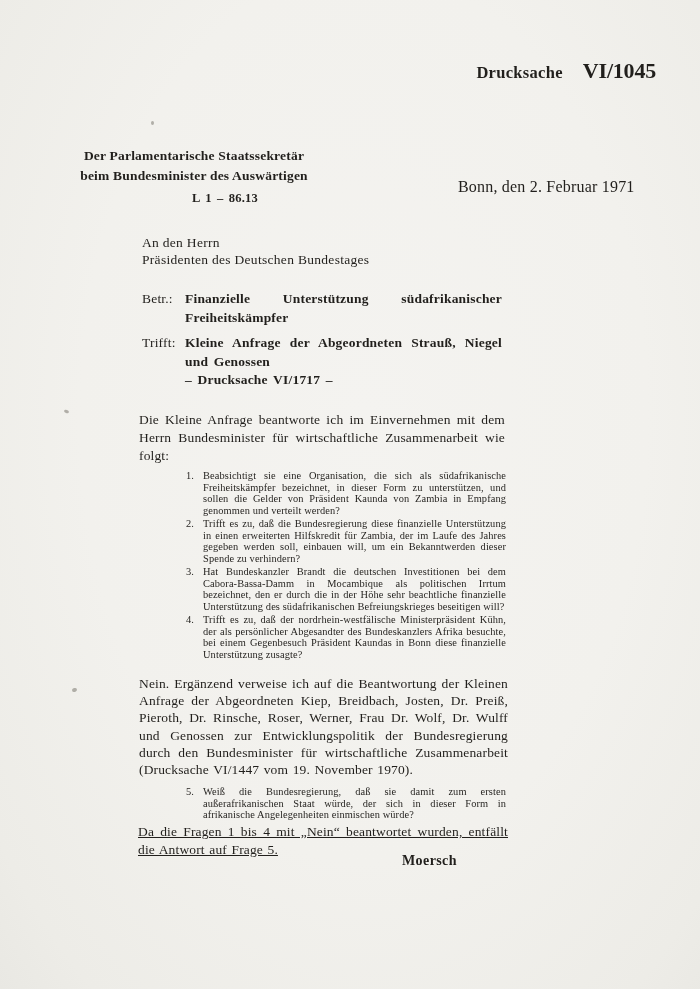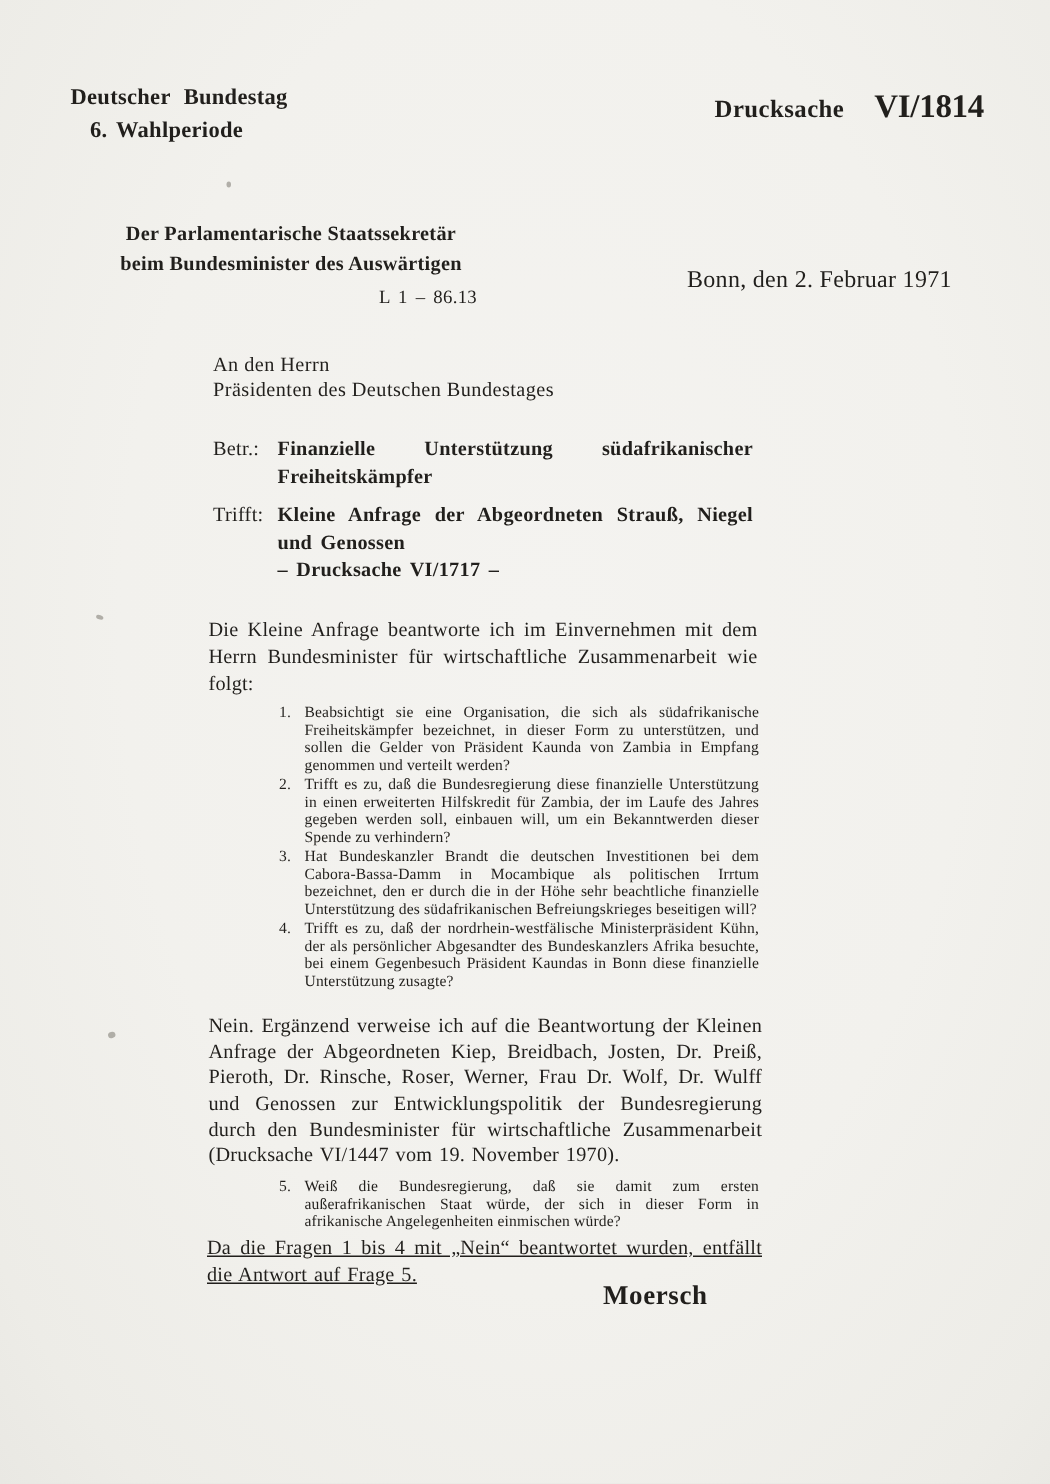--- a/index.html
+++ b/index.html
@@ -20,21 +20,21 @@
   
   .issuer { left: 47px; top: 54px; font-size: 15px; font-weight: bold; line-height: 22px; letter-spacing: 0.2px; }
   .issuer .l1 { word-spacing: 5px; }
   .issuer .l2 { margin-left: 13px; word-spacing: 2px; }
   .drucksache { top: 58px; right: 44px; display: flex; align-items: baseline; gap: 20px; }
   .drucksache .label { font-weight: bold; font-size: 16.5px; letter-spacing: 0.3px; }
   .drucksache .num { font-weight: bold; font-size: 22px; letter-spacing: -0.2px; }
 
   
   .sender { left: 70px; top: 146px; width: 248px; text-align: center; font-weight: bold; font-size: 13.5px; line-height: 20px; letter-spacing: 0.2px; }
-  .sender .fileref { font-weight: normal; font-size: 12.5px; text-align: right; padding-left: 62px; margin-top: 2px; word-spacing: 2px; }
+  .sender .fileref { font-weight: bold; font-size: 12.5px; text-align: center; padding-left: 62px; margin-top: 2px; word-spacing: 2px; }
   .dateline { left: 458px; top: 178px; font-size: 16px; letter-spacing: 0.2px; text-align: center; }
 
   
   .recipient { left: 142px; top: 234px; font-size: 13.5px; line-height: 17px; letter-spacing: 0.3px; }
 
   
   .ref-row { display: flex; font-size: 13.5px; line-height: 18.5px; }
   .ref-row .lbl { width: 43px; flex: none; letter-spacing: 0.2px; }
   .ref-row .cnt { width: 317px; font-weight: bold; text-align: justify; letter-spacing: 0.2px; word-spacing: 2px; }
   .subject { left: 142px; top: 290px; }
@@ -46,43 +46,39 @@
   .answer  { left: 139px; top: 675px; width: 369px; line-height: 17.2px; }
   .closing { left: 138px; top: 823px; width: 370px; line-height: 17.5px; text-decoration: underline; }
 
   
   .questions { left: 186px; top: 470px; width: 320px; }
   .q5wrap    { left: 186px; top: 786px; width: 320px; }
   .q-item { display: flex; font-size: 10.4px; line-height: 11.5px; margin-bottom: 2px; letter-spacing: 0.1px; }
   .q-item .q-num { width: 17px; flex: none; }
   .q-item .q-text { flex: 1; text-align: justify; }
 
-  .signature { left: 402px; top: 853px; font-weight: bold; font-size: 18px; letter-spacing: 0.4px; }
+  .signature { left: 402px; top: 853px; font-weight: bold; font-size: 14px; letter-spacing: 0.4px; }
 
   
   .imprint { left: 40px; top: 906px; width: 274px; text-align: center; font-size: 8px; line-height: 9.6px; font-weight: bold; color: #35332f; letter-spacing: 0.15px; }
 
   
   .speck { position: absolute; background: #8d8b83; border-radius: 50%; opacity: 0.65; }
   .speck.s1 { left: 151px; top: 121px; width: 3px; height: 4px; }
   .speck.s2 { left: 64px; top: 410px; width: 5px; height: 3px; transform: rotate(20deg); }
   .speck.s3 { left: 72px; top: 688px; width: 5px; height: 4px; transform: rotate(-15deg); }
 </style>
 </head>
 <body>
 
 <div class="page">
 
-  <div class="abs issuer">
-    <div class="l1">Deutscher Bundestag</div>
-    <div class="l2">6. Wahlperiode</div>
-  </div>
   <div class="abs drucksache">
     <span class="label">Drucksache</span>
-    <span class="num">VI/1814</span>
+    <span class="num">VI/1045</span>
   </div>
 
   <div class="abs sender">
     <div>Der Parlamentarische Staatssekretär</div>
     <div>beim Bundesminister des Auswärtigen</div>
     <div class="fileref">L 1 – 86.13</div>
   </div>
   <div class="abs dateline">Bonn, den 2. Februar 1971</div>
 
   <div class="abs recipient">

